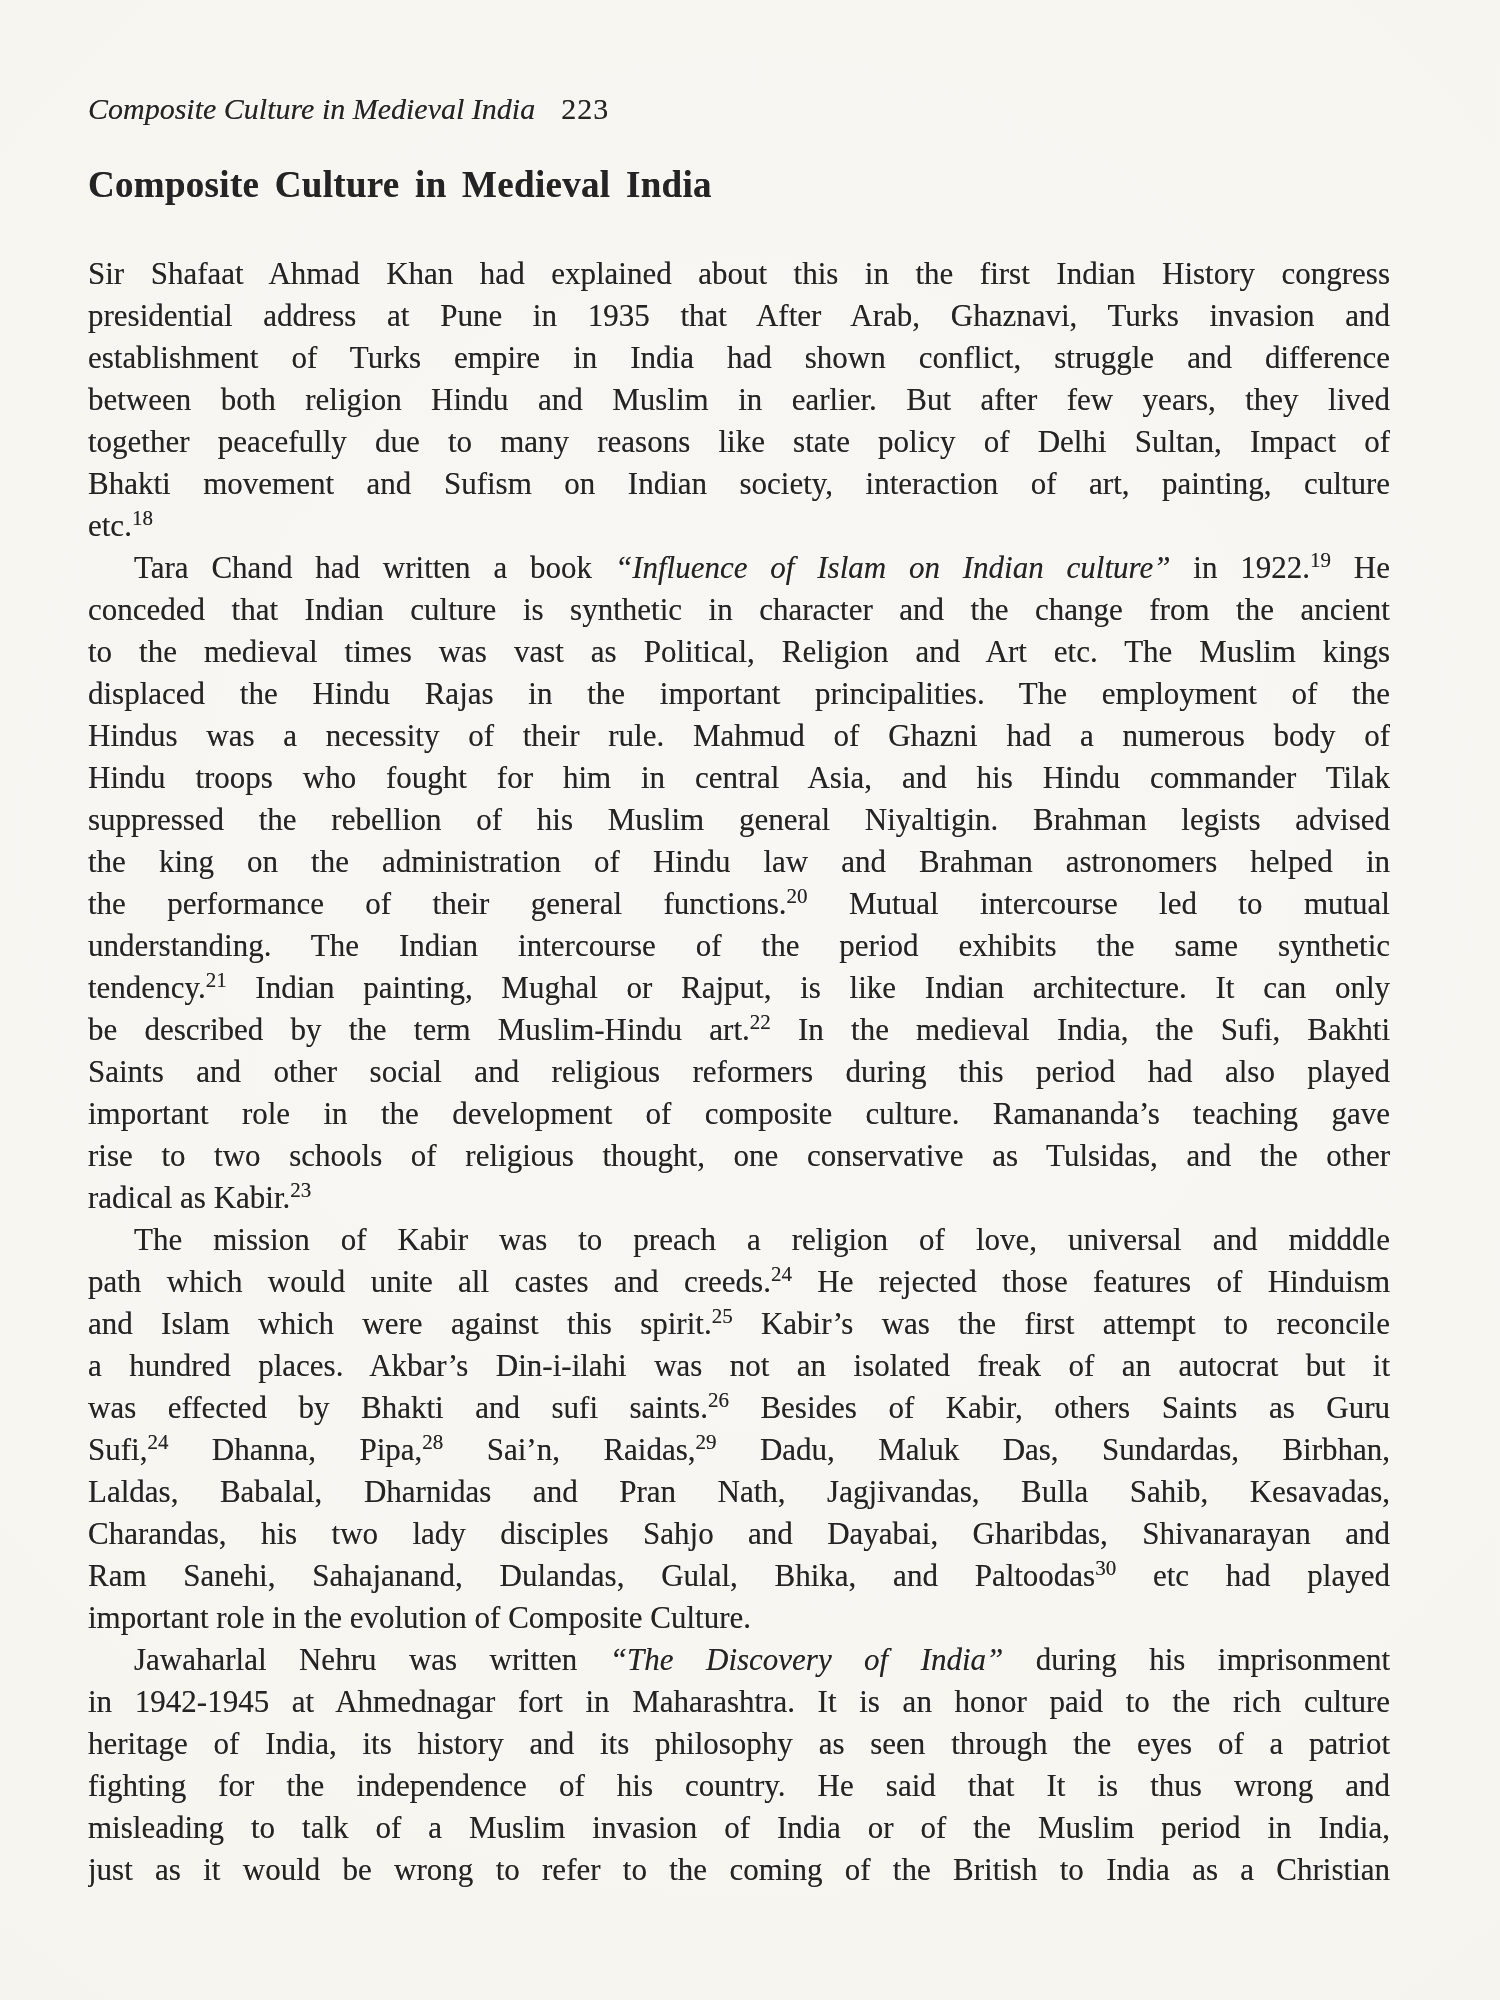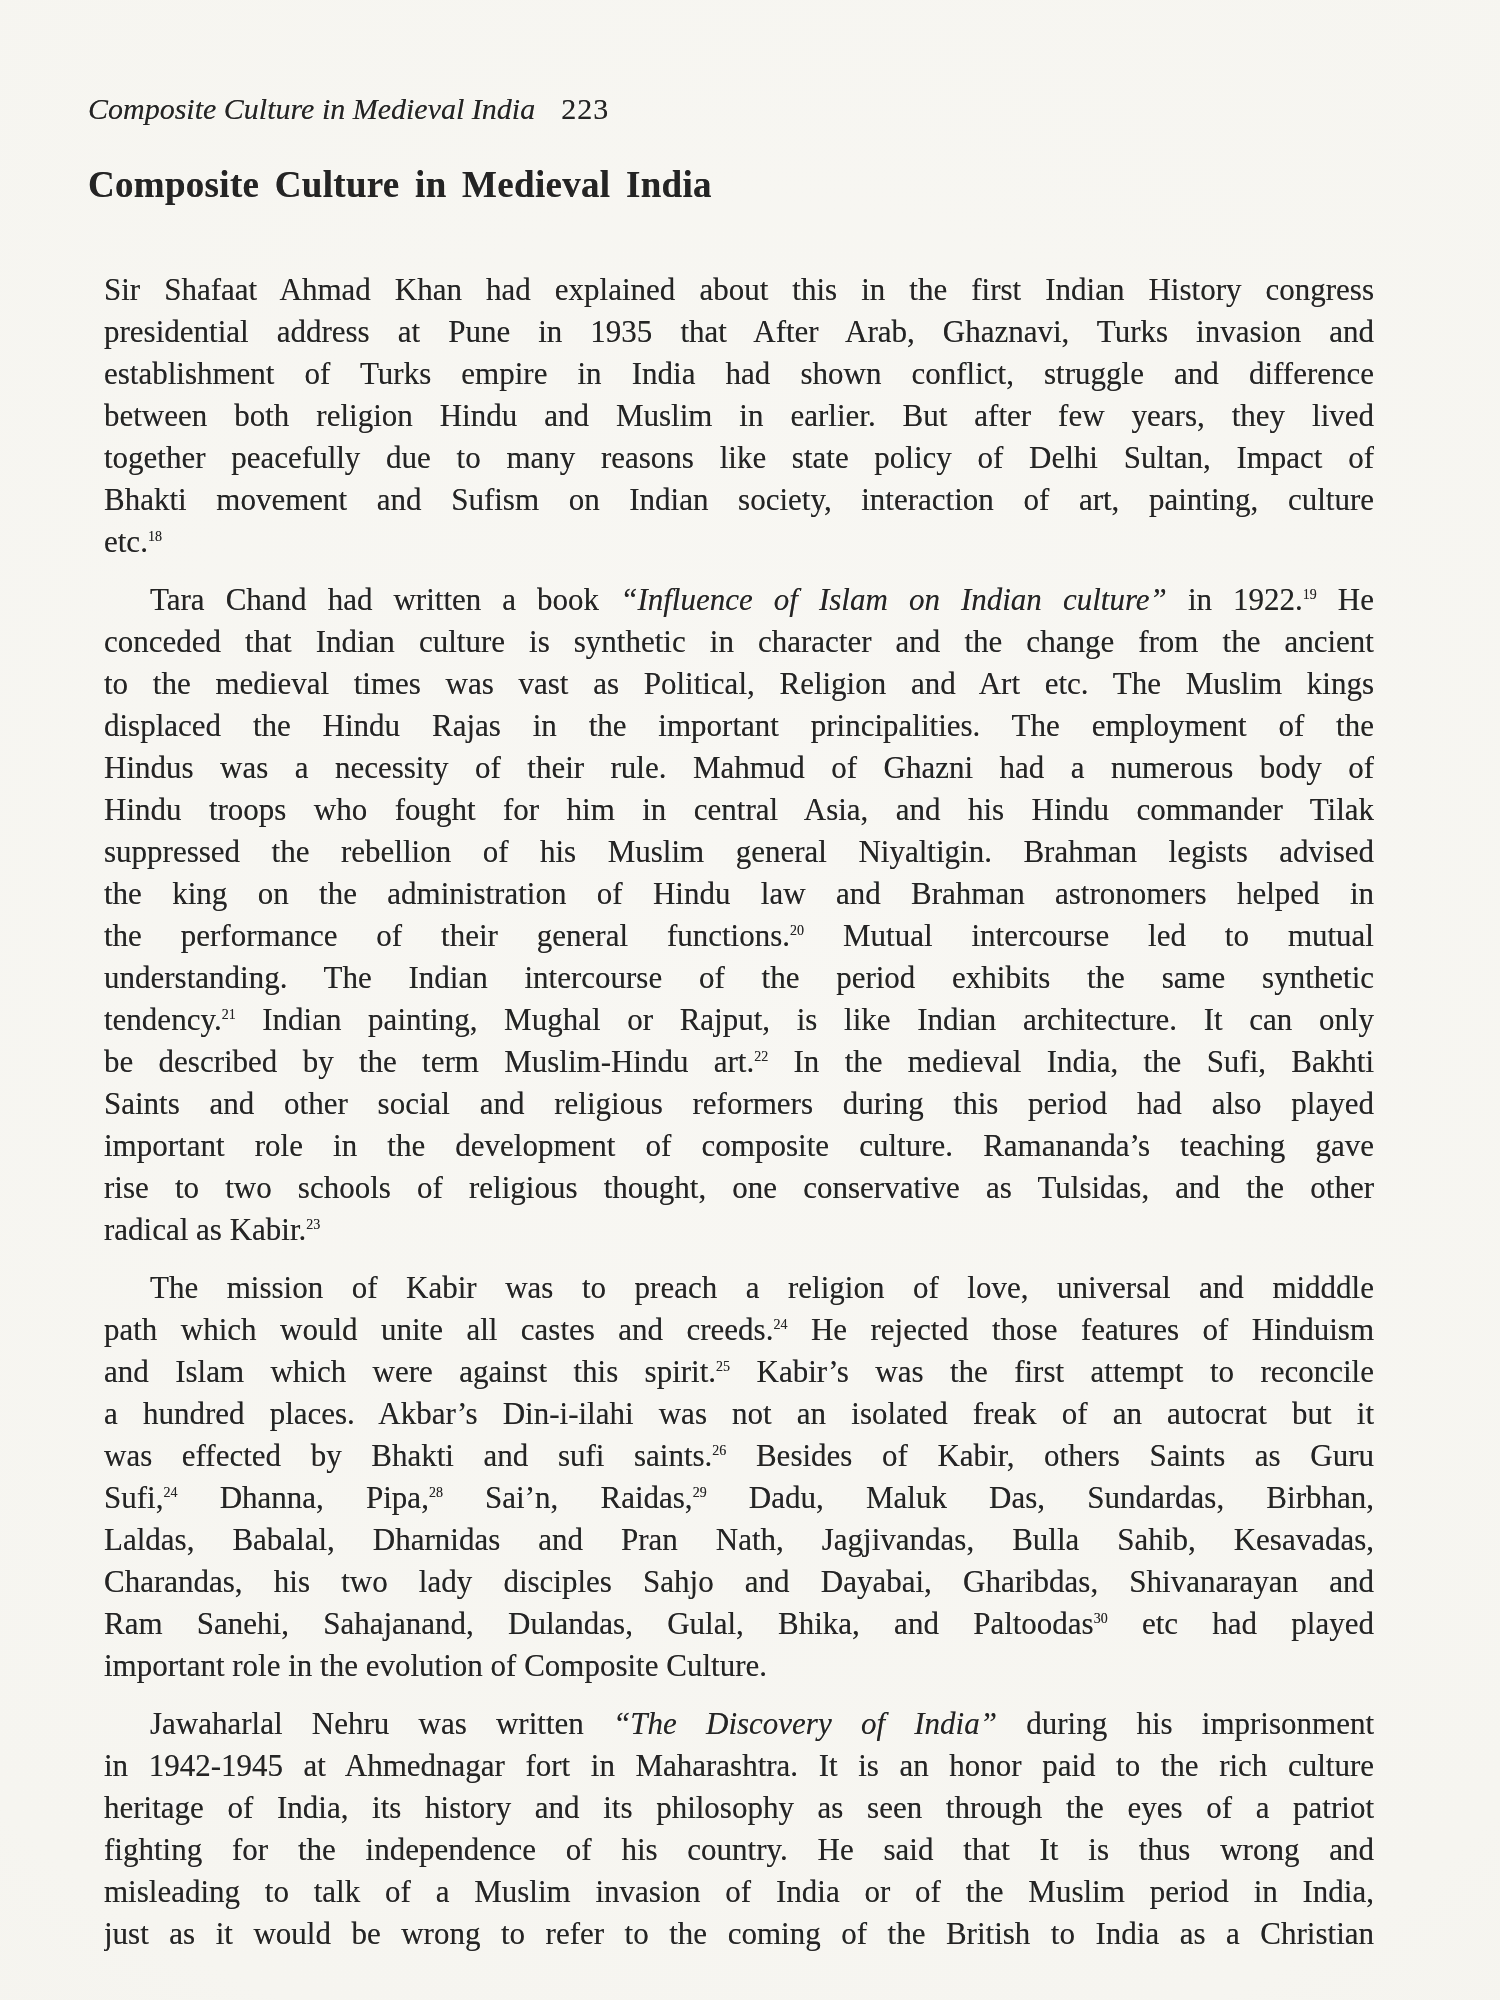--- a/index.html
+++ b/index.html
@@ -36,34 +36,34 @@
     font-weight: 700;
     letter-spacing: 0.3px;
     word-spacing: 6px;
     white-space: nowrap;
   }
   .body-text {
     position: absolute;
     top: 253px; left: 88px; width: 1302px;
     font-size: 31px;
   }
-  .para { margin: 16px; }
+  .para { margin: 0; }
   .line {
     height: 42px;
     line-height: 42px;
     text-align: justify;
     text-align-last: justify;
     overflow: hidden;
     white-space: normal;
   }
   .line.last { text-align-last: left; }
   .para.indent .line:first-child { text-indent: 46px; }
   .it { font-style: italic; }
   sup {
-    font-size: 14px;
+    font-size: 21px;
     line-height: 0;
     vertical-align: super;
   }
 </style>
 </head>
 <body>
 
 <div class="page" style="color: rgb(36, 36, 36);">
   <div class="running-header">
     <span class="rh-title">Composite Culture in Medieval India</span><span class="rh-page">223</span>

